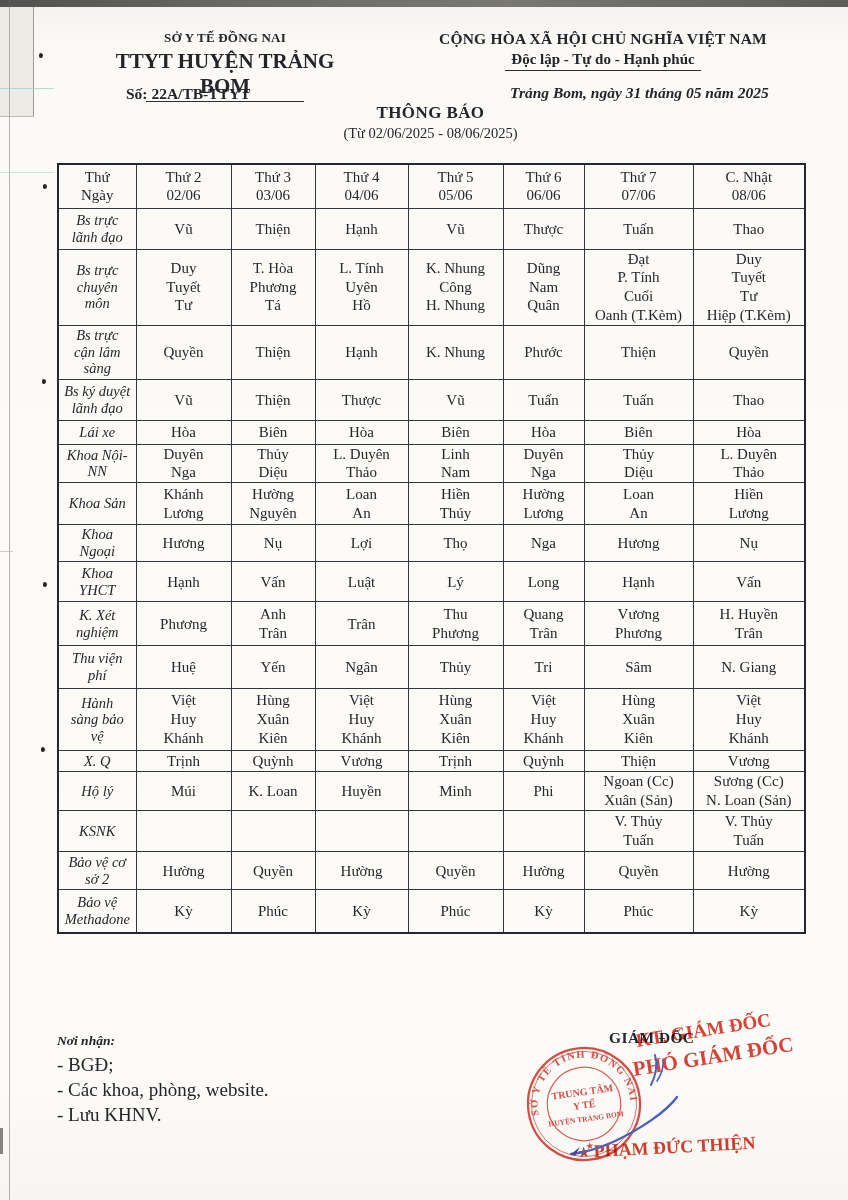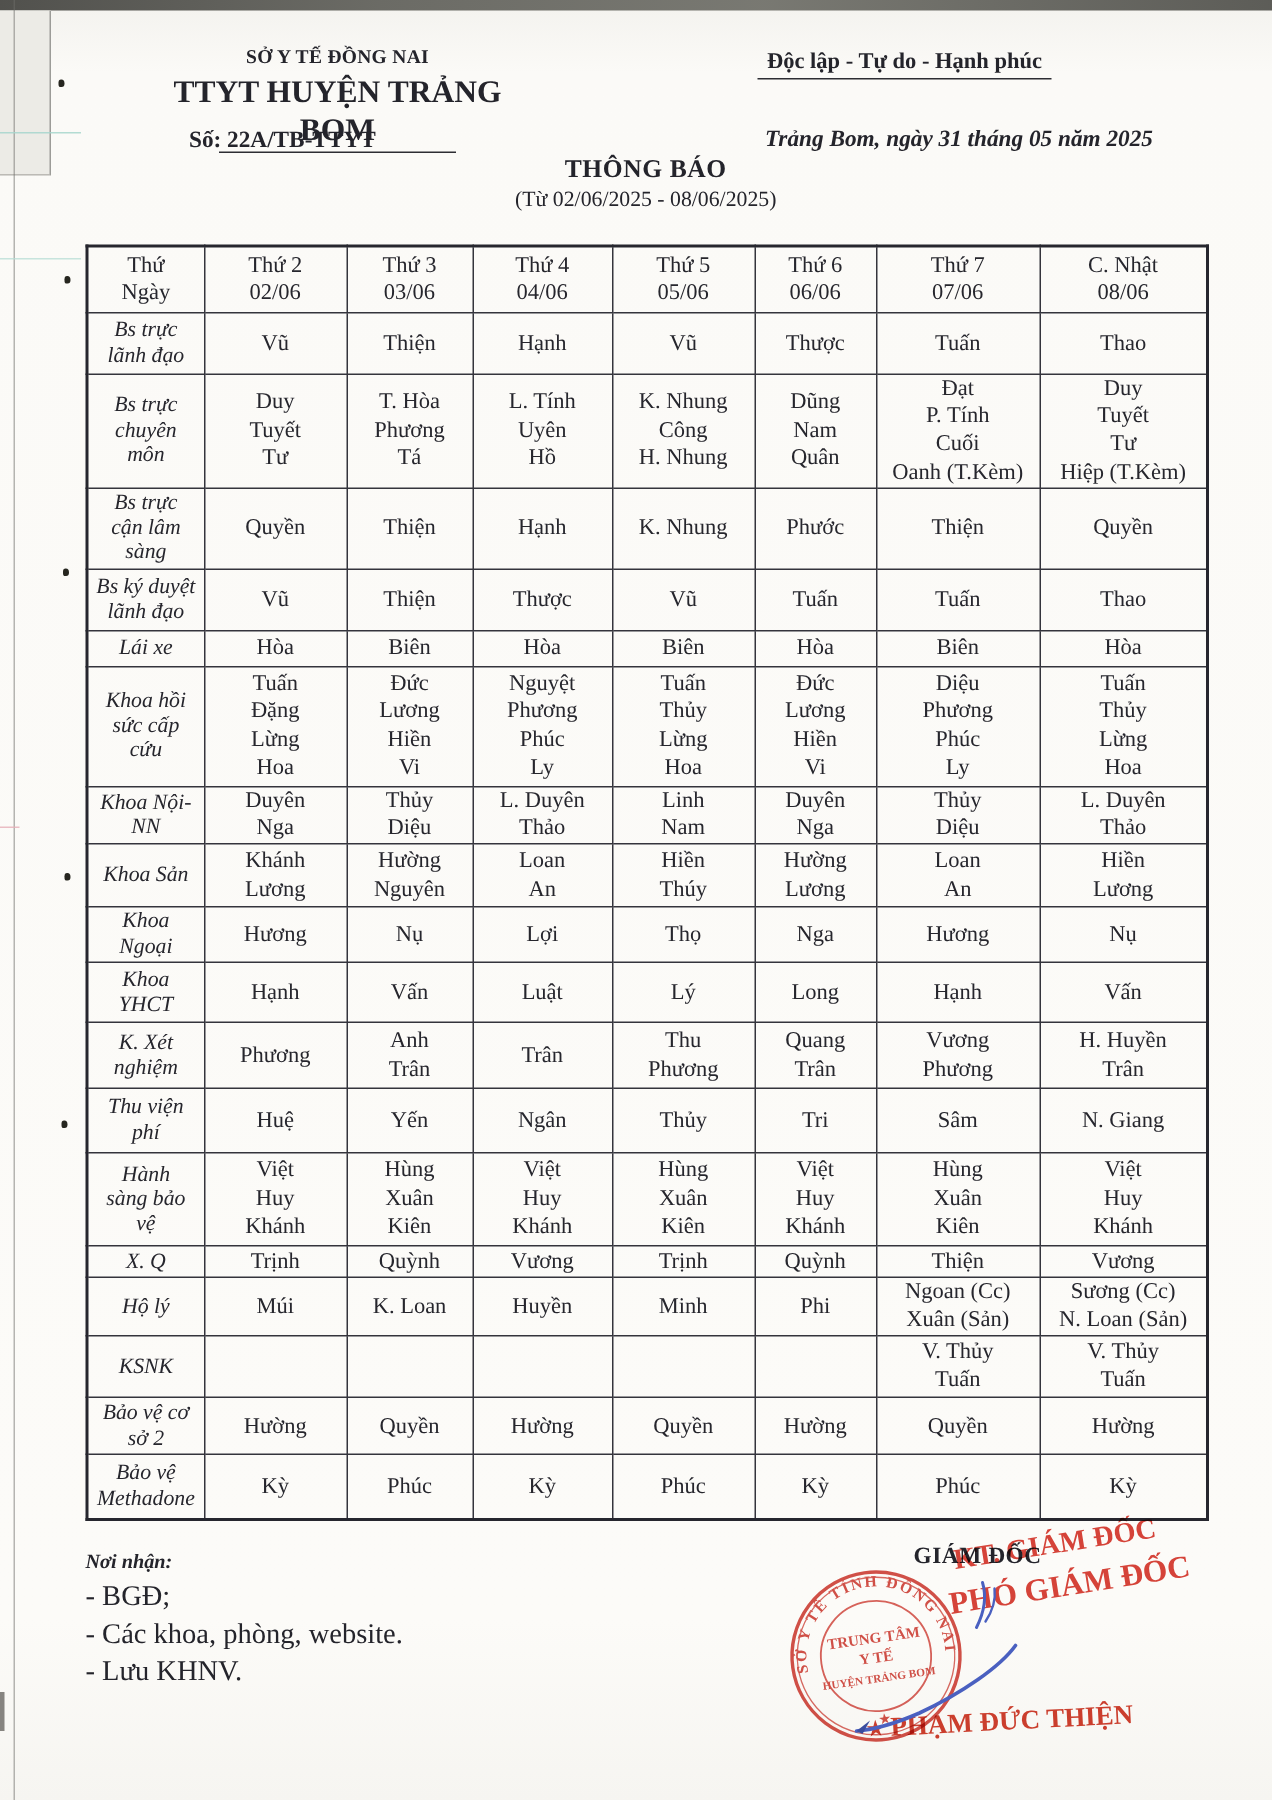--- a/index.html
+++ b/index.html
@@ -84,20 +84,21 @@
 <div class="speck" style="left:42px;top:379px;"></div>
 <div class="speck" style="left:43px;top:582px;"></div>
 <div class="speck" style="left:41px;top:747px;"></div>
 
 <div class="org-block">
   <div class="org-line1">SỞ Y TẾ ĐỒNG NAI</div>
   <div class="org-line2">TTYT HUYỆN TRẢNG BOM</div>
   <div class="org-underline"></div>
 </div>
 <div class="national-block">
+  <div class="nat-line1">CỘNG HÒA XÃ HỘI CHỦ NGHĨA VIỆT NAM</div>
   <div class="nat-line2">Độc lập - Tự do - Hạnh phúc</div>
   <div class="nat-underline"></div>
 </div>
 <div class="doc-number">Số:  22A/TB-TTYT</div>
 <div class="date-line">Trảng Bom, ngày 31 tháng 05 năm 2025</div>
 
 <div class="title-block">
   <div class="title-1">THÔNG BÁO</div>
   <div class="title-3">(Từ 02/06/2025 - 08/06/2025)</div>
 </div>
@@ -199,53 +200,20 @@
       <tr style="height: 24px;">
         <th class="row-label">Lái xe</th>
         <td>Hòa</td>
         <td>Biên</td>
         <td>Hòa</td>
         <td>Biên</td>
         <td>Hòa</td>
         <td>Biên</td>
         <td>Hòa</td>
       </tr>
-      <tr style="height: 80px;">
-        <th class="row-label">Khoa hồi
-sức cấp
-cứu</th>
-        <td class="multi">Tuấn
-Đặng
-Lừng
-Hoa</td>
-        <td class="multi">Đức
-Lương
-Hiền
-Vi</td>
-        <td class="multi">Nguyệt
-Phương
-Phúc
-Ly</td>
-        <td class="multi">Tuấn
-Thủy
-Lừng
-Hoa</td>
-        <td class="multi">Đức
-Lương
-Hiền
-Vi</td>
-        <td class="multi">Diệu
-Phương
-Phúc
-Ly</td>
-        <td class="multi">Tuấn
-Thủy
-Lừng
-Hoa</td>
-      </tr>
       <tr style="height: 38px;">
         <th class="row-label">Khoa Nội-
 NN</th>
         <td class="multi">Duyên
 Nga</td>
         <td class="multi">Thủy
 Diệu</td>
         <td class="multi">L. Duyên
 Thảo</td>
         <td class="multi">Linh

